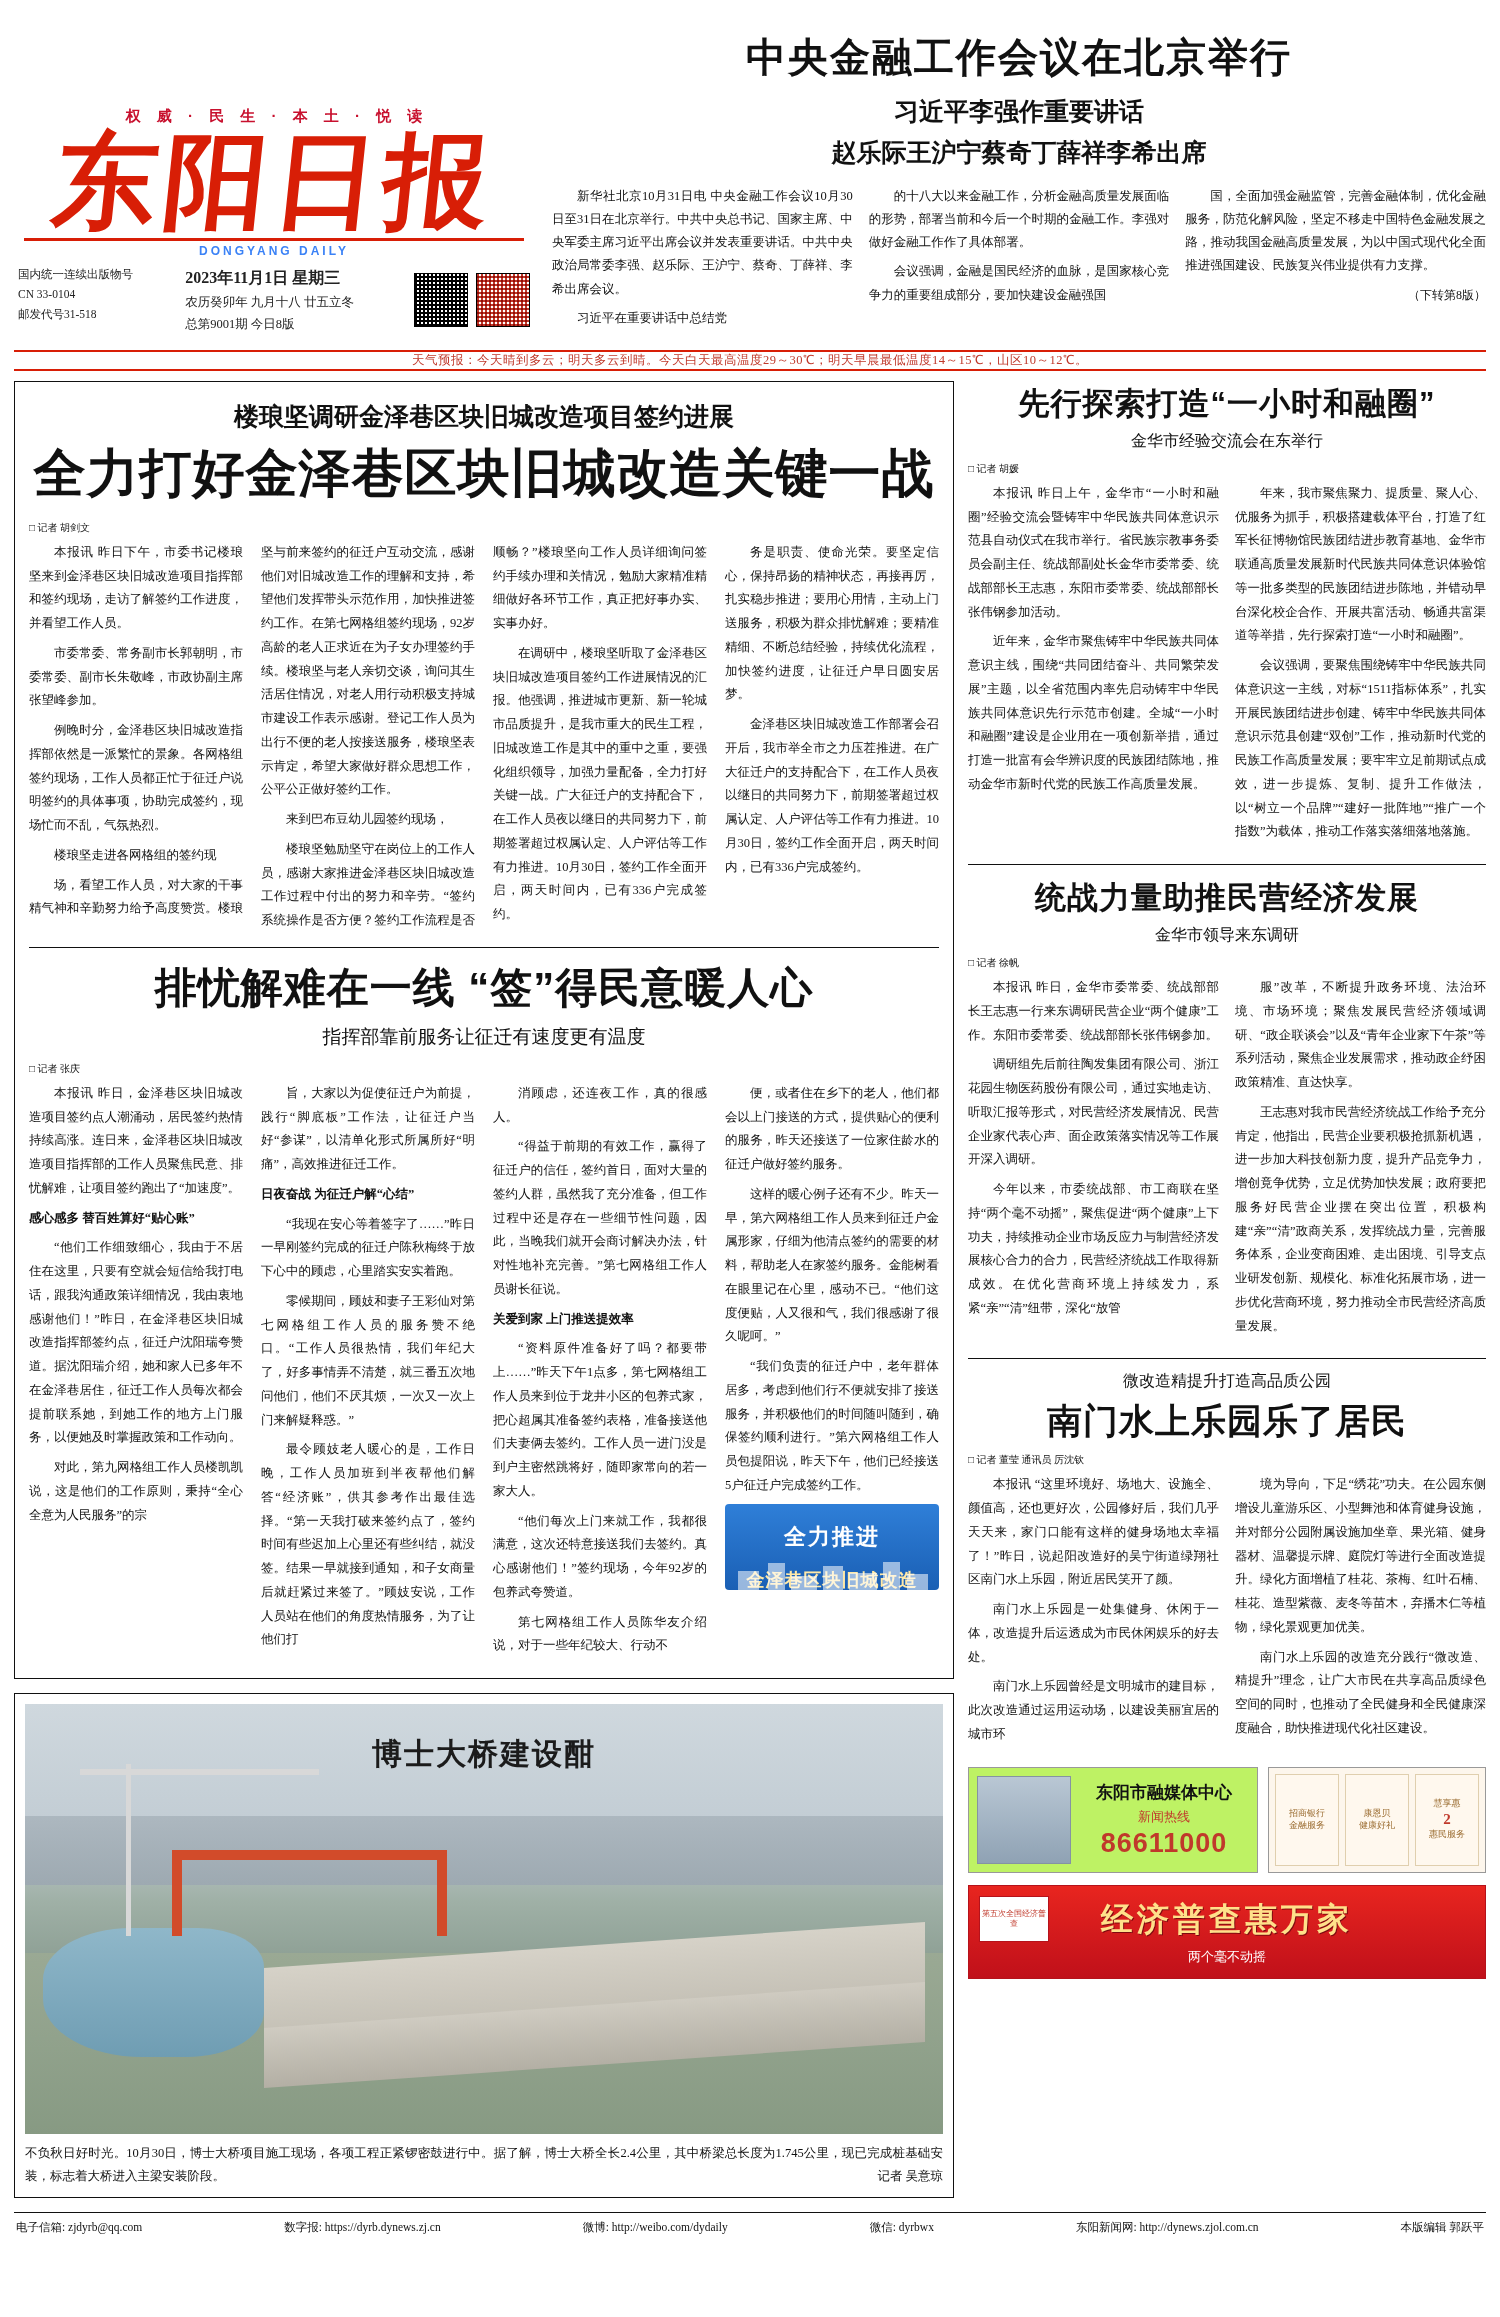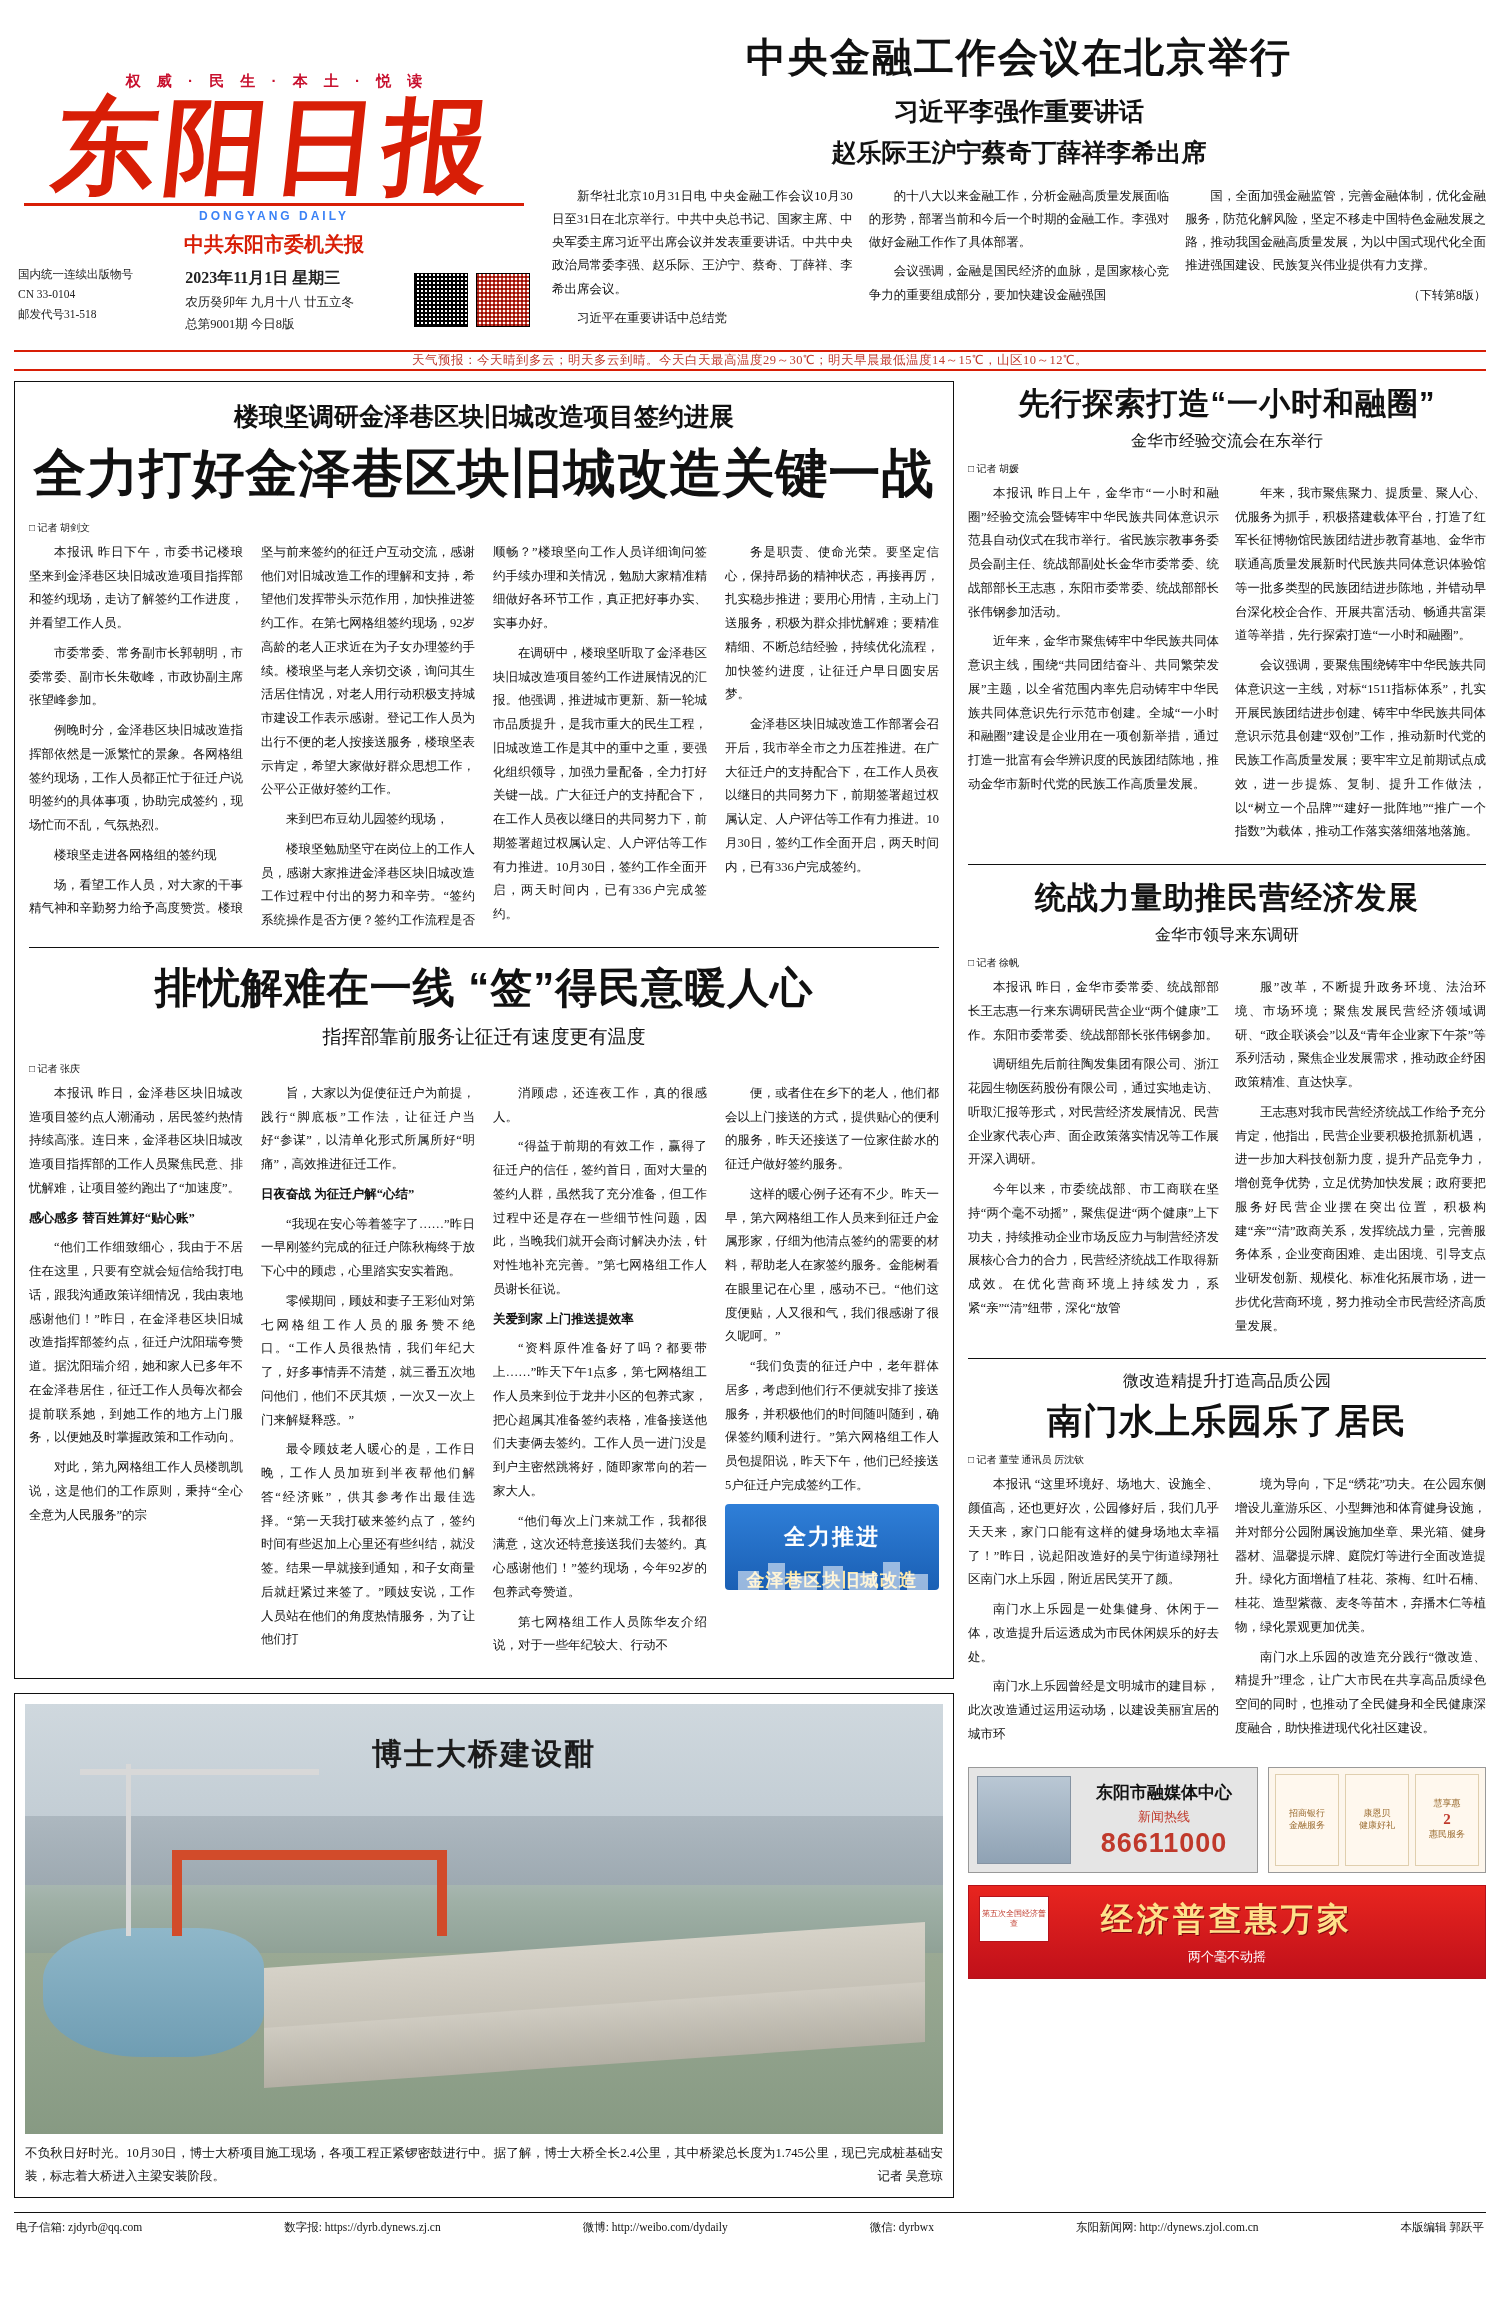--- a/index.html
+++ b/index.html
@@ -118,21 +118,21 @@
   .photo-cap{font-size:12.5px;line-height:1.8;margin-top:8px;text-align:justify;}
   .photo-cap .sig{float:right;}
 
   
   .r-kicker{text-align:center;font-size:16px;margin:2px 0 6px 0;font-family:"Liberation Sans",sans-serif;}
   .r-title{text-align:center;font-size:31px;font-weight:bold;margin:2px 0 6px 0;font-family:"Liberation Sans",sans-serif;letter-spacing:1px;}
   .r-sub{text-align:center;font-size:16px;margin:0 0 10px 0;font-family:"Liberation Sans",sans-serif;}
 
   
   .ad-row{display:flex;gap:10px;margin-top:14px;}
-  .ad-media{flex:0 0 56%;border:1px solid #999;display:flex;align-items:center;gap:8px;padding:8px;box-sizing:border-box;background:#e5e5e5;}
+  .ad-media{flex:0 0 56%;border:1px solid #999;display:flex;align-items:center;gap:8px;padding:8px;box-sizing:border-box;background:#bef264;}
   .ad-bldg{width:92px;height:86px;background:linear-gradient(180deg,#b9c7d4,#8fa2b4);border:1px solid #8593a2;}
   .ad-media .txt{flex:1;text-align:center;}
   .ad-media .t1{font-size:17px;font-weight:bold;}
   .ad-media .t2{font-size:13px;color:#c0392b;margin-top:4px;}
   .ad-media .t3{font-size:27px;font-weight:bold;color:#c0392b;letter-spacing:1px;margin-top:2px;font-family:"Liberation Sans",sans-serif;}
   .ad-small{flex:1;border:1px solid #999;display:flex;gap:6px;padding:6px;box-sizing:border-box;background:#fdf6ec;}
   .ad-small .cell{flex:1;border:1px solid #e0cfae;background:#fff8ee;display:flex;flex-direction:column;align-items:center;justify-content:center;font-size:9px;color:#9a6b2f;text-align:center;line-height:1.3;}
   .ad-small .cell .big{font-size:15px;color:#c0392b;font-weight:bold;}
   .ad-banner{
     margin-top:12px;border:1px solid #b5121b;background:linear-gradient(180deg,#e8251f,#c0101a);
@@ -154,21 +154,20 @@
 
 <div class="page">
 
   <div class="masthead">
 
     <div class="mh-left">
       <div class="mh-kicker">权 威 · 民 生 · 本 土 · 悦 读</div>
       <div class="logo">东阳日报</div>
       <div class="logo-underline"></div>
       <div class="logo-en">DONGYANG DAILY</div>
-      <div class="mh-org">中共东阳市委机关报</div>
       <div class="mh-meta">
         <div class="col">
           <div>国内统一连续出版物号</div>
           <div>CN 33-0104</div>
           <div>邮发代号31-518</div>
         </div>
         <div class="col center">
           <div class="mh-date">2023年11月1日 星期三</div>
           <div>农历癸卯年 九月十八 廿五立冬</div>
           <div>总第9001期 今日8版</div>

